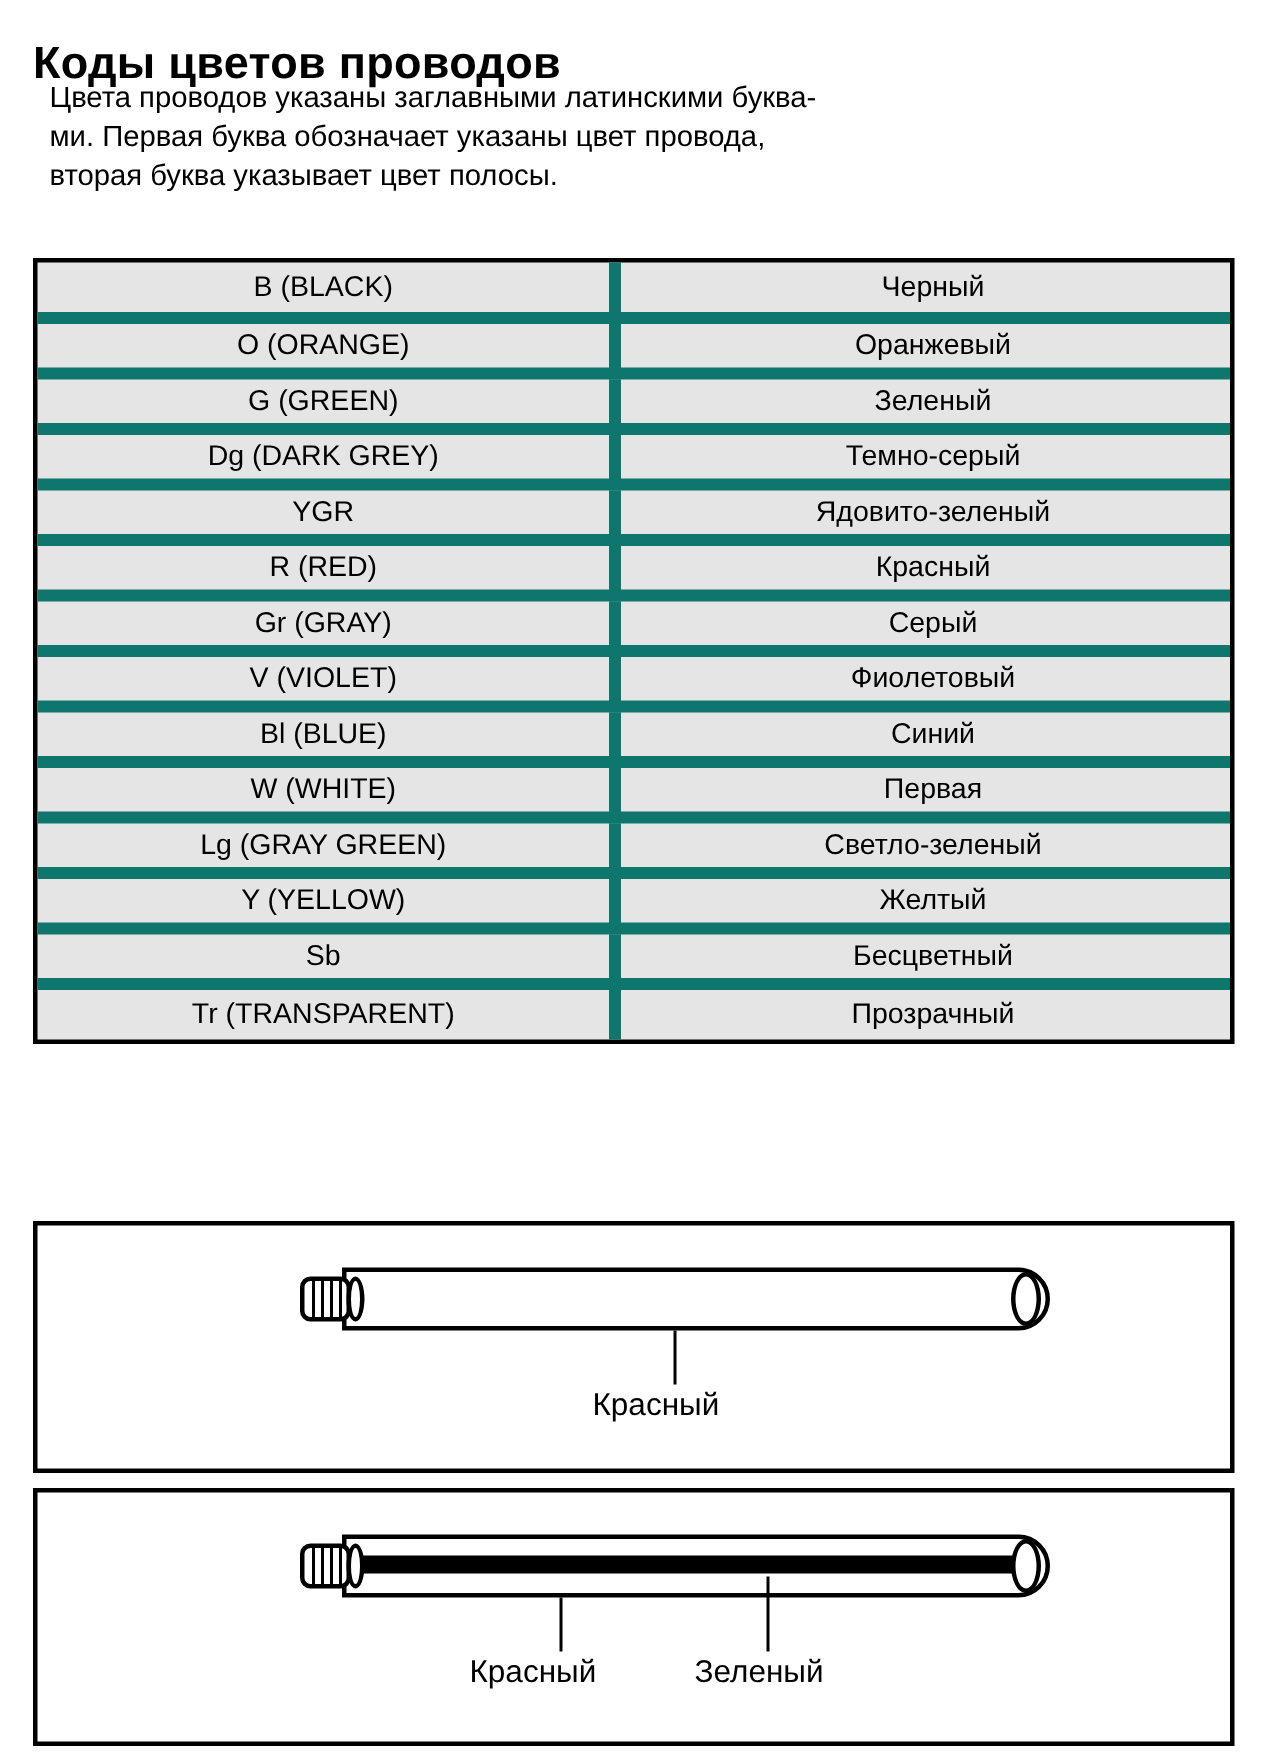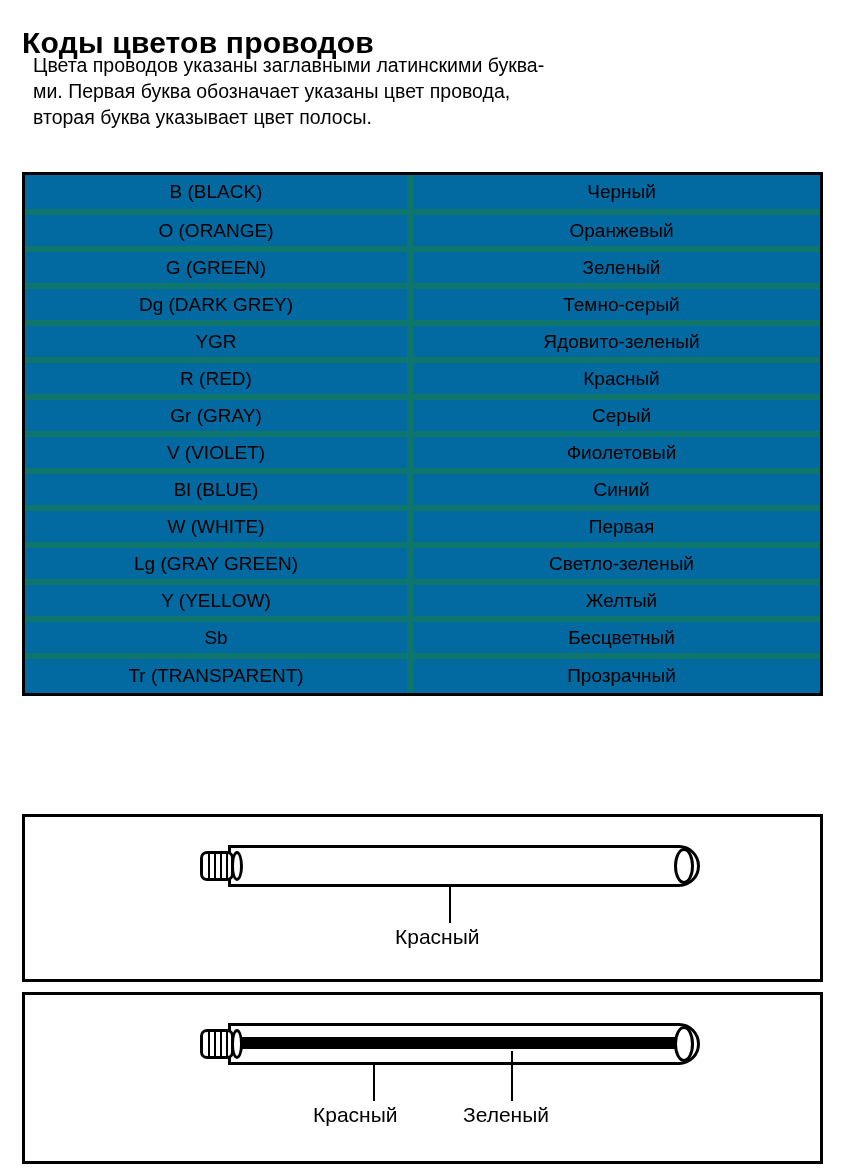--- a/index.html
+++ b/index.html
@@ -48,29 +48,29 @@
   .intro .line { white-space: nowrap; display: block; }
 
   
   .table-wrap {
     position: absolute;
     left: 22px;
     top: 172px;
     width: 801px;
     border: 3px solid #000;
     box-sizing: border-box;
-    background: #0369a1;
+    background: #e5e5e5;
   }
   table.codes {
     border-collapse: collapse;
     width: 100%;
     table-layout: fixed;
   }
   table.codes td {
-    border: 6px solid #0f766e;
+    border: 8px solid #0f766e;
     height: 37px;
     padding: 0 4px;
     font-size: 19px;
     box-sizing: border-box;
   }
   table.codes td.code {
     width: 385px;
     text-align: center;
     font-weight: 500;
   }

